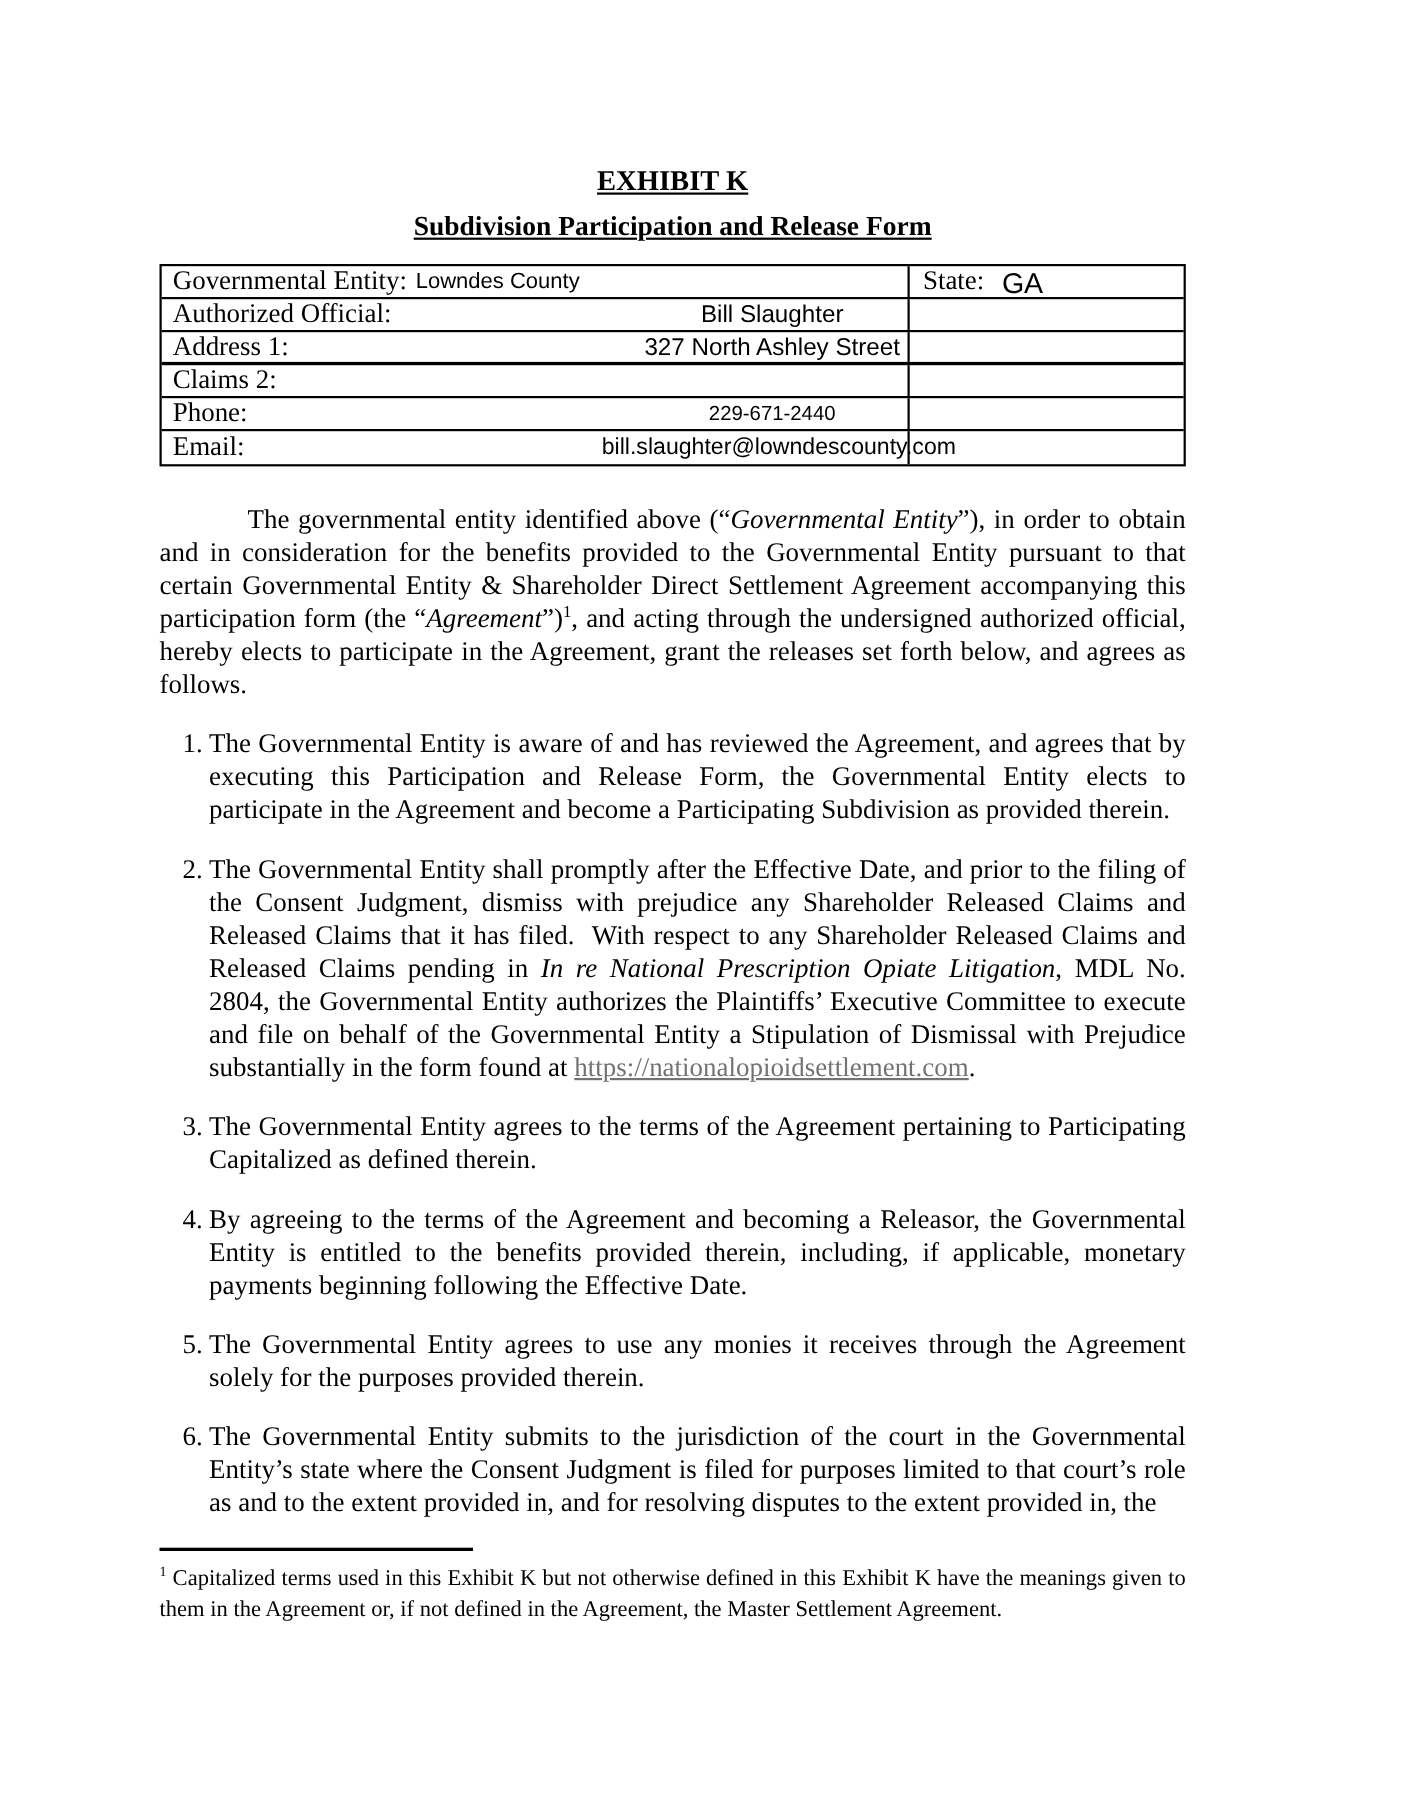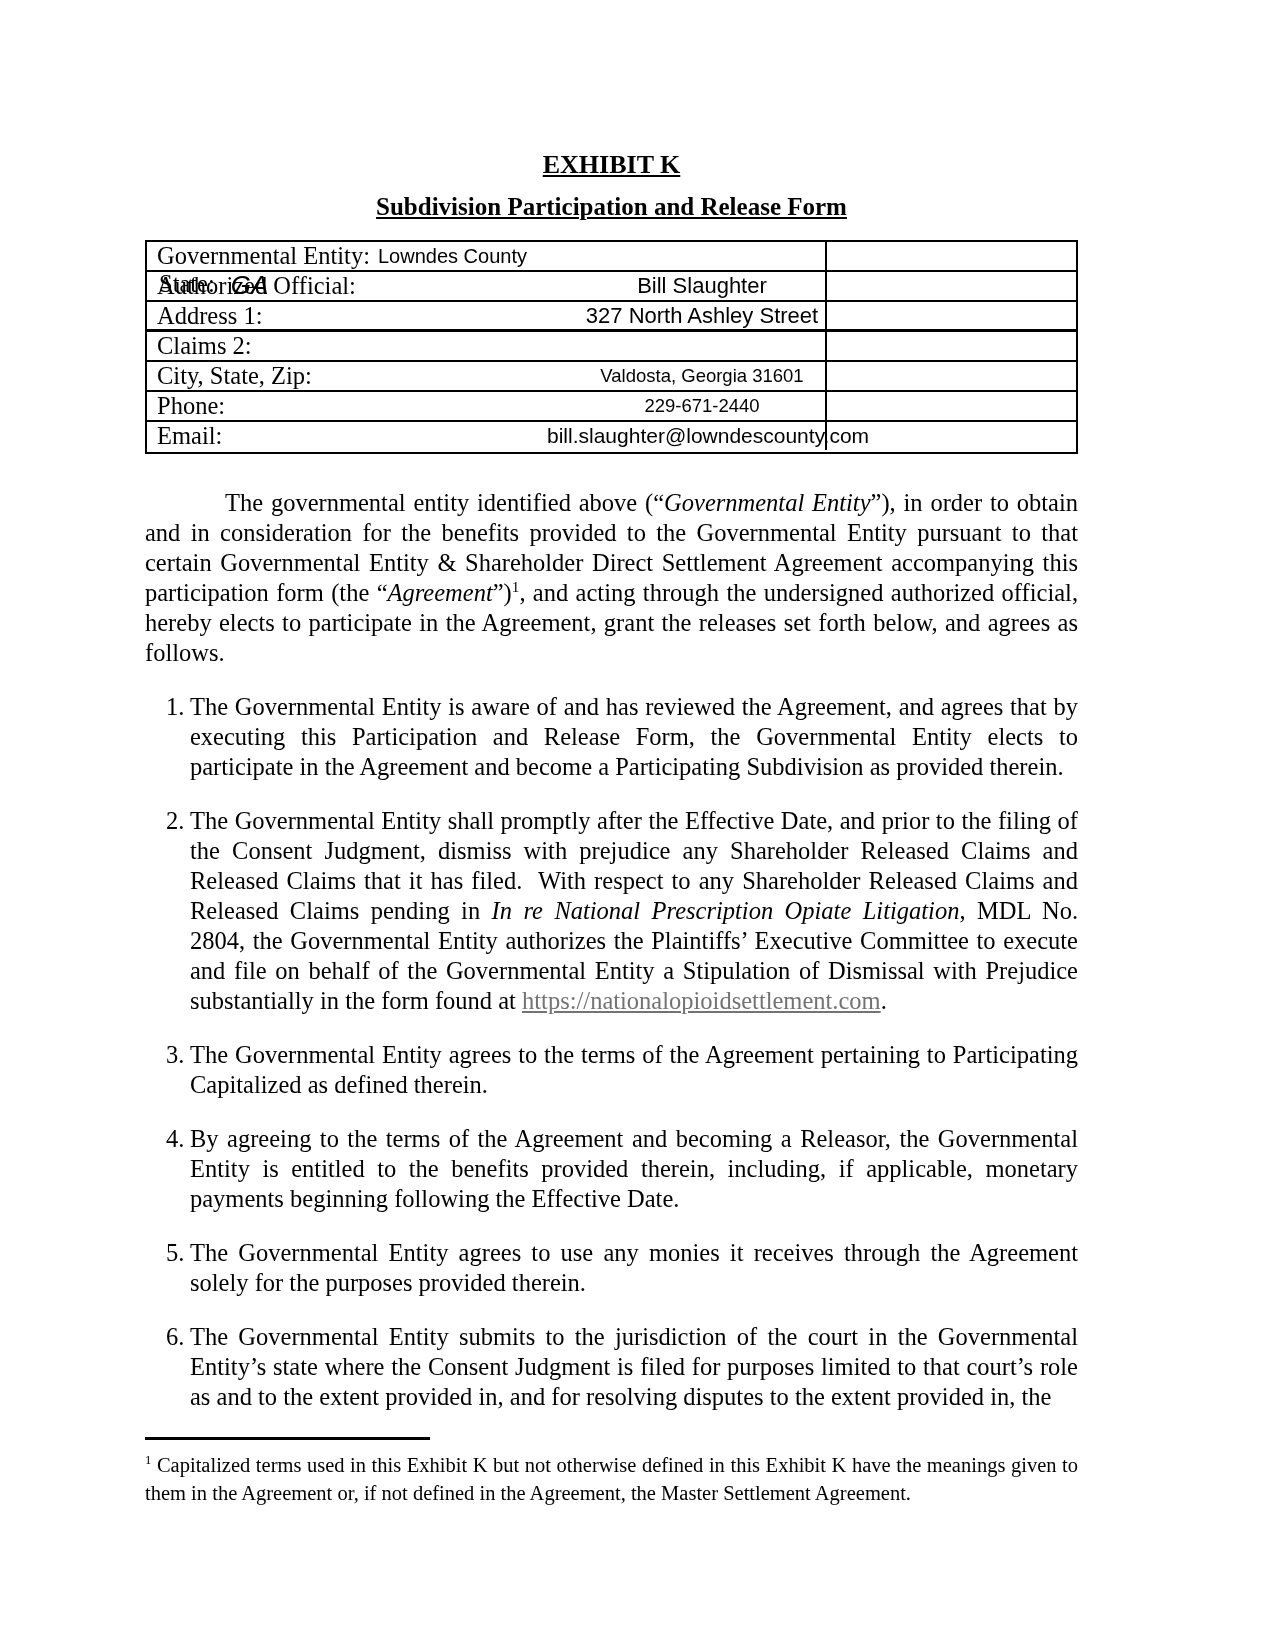--- a/index.html
+++ b/index.html
@@ -8,31 +8,31 @@
     font-family:"Liberation Serif", serif;overflow:hidden;
   }
   .page{box-sizing:border-box;width:1275px;height:1650px;padding:150px 197px 0 145px;}
   .title,.subtitle{
     text-align:center;font-weight:bold;text-decoration:underline;
     font-size:26px;line-height:30px;
   }
   .subtitle{margin-top:12px;font-size:25px;}
   
   .formtable{margin-top:18px;border:2px solid #000;width:933px;box-sizing:border-box;}
-  .frow{display:flex;height:30px;border-bottom:2px solid #000;box-sizing:border-box;flex-direction:column;}
+  .frow{display:flex;height:30px;border-bottom:2px solid #000;box-sizing:border-box;}
   .frow:last-child{border-bottom:none;}
   .frow.thickline{border-bottom:3px solid #000;}
   .c1{width:680px;box-sizing:border-box;border-right:2px solid #000;position:relative;
       display:flex;align-items:center;padding-left:10px;}
   .c2{flex:1;display:flex;padding-left:12px;}
   .lbl{font-size:24.5px;white-space:nowrap;}
   .val{font-family:"Liberation Sans", sans-serif;font-size:20px;white-space:nowrap;}
   .inlineval{margin-left:8px;}
   .cellval{position:absolute;left:400px;width:310px;text-align:center;z-index:2;}
-  .v-state{font-size:26px;margin-left:16px;font-style:italic;}
+  .v-state{font-size:26px;margin-left:16px;}
   .v-official,.v-addr1{font-size:22px;}
   .v-city,.v-phone{font-size:18.5px;}
   .v-email{font-size:21px;}
   
   .intro{margin:34px 0 0 0;font-size:24.5px;line-height:30px;text-align:justify;text-indent:80px;}
   ol.numlist{margin:0;padding:0;list-style:none;}
   ol.numlist li{position:relative;padding-left:45px;margin-top:24px;
     font-size:24.5px;line-height:30px;}
   .num{position:absolute;left:21px;top:0;}
   .li-text{text-align:justify;}
@@ -78,27 +78,20 @@
     </div>
     <div class="frow">
       <div class="c1">
         <span class="lbl">Claims 2:</span>
         <span class="val cellval"></span>
       </div>
       <div class="c2"></div>
     </div>
     <div class="frow">
       <div class="c1">
-        <span class="lbl">City, State, Zip:</span>
-        <span class="val v-city cellval">Valdosta, Georgia 31601</span>
-      </div>
-      <div class="c2"></div>
-    </div>
-    <div class="frow">
-      <div class="c1">
         <span class="lbl">Phone:</span>
         <span class="val v-phone cellval">229-671-2440</span>
       </div>
       <div class="c2"></div>
     </div>
     <div class="frow">
       <div class="c1">
         <span class="lbl">Email:</span>
         <span class="val v-email cellval">bill.slaughter@lowndescounty.com</span>
       </div>

